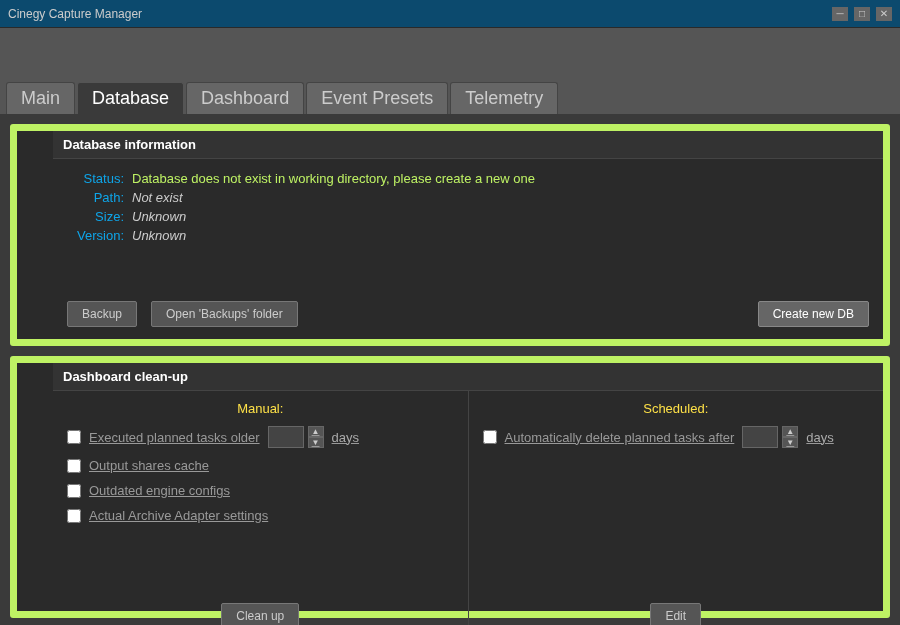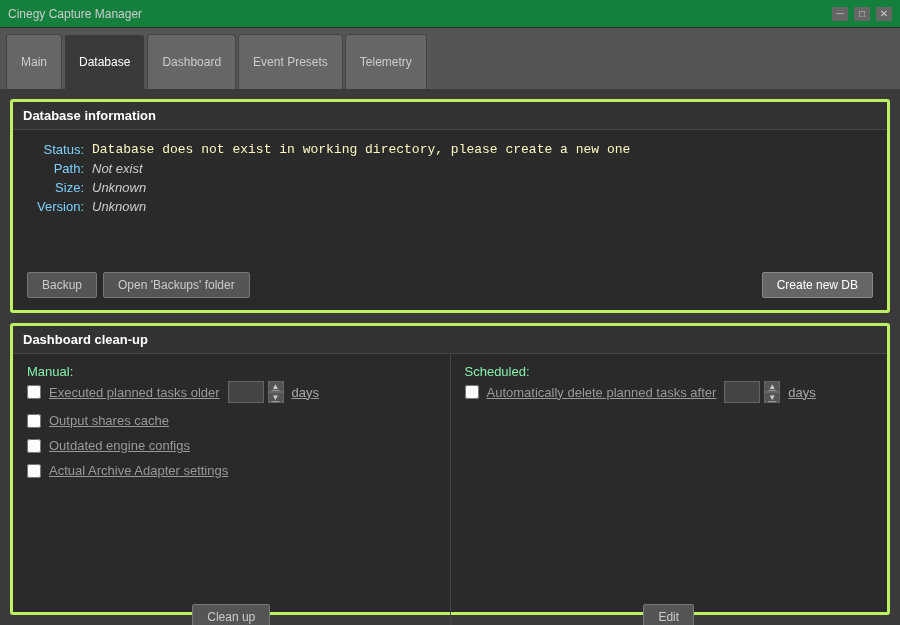--- a/index.html
+++ b/index.html
@@ -7,21 +7,21 @@
       font-family: 'Segoe UI', Arial, sans-serif;
       font-size: 13px;
       background: #4a4a4a;
       width: 900px;
       height: 625px;
       overflow: hidden;
     }
 
     
     .title-bar {
-      background: #15803d;
+      background: #0c4a6e;
       height: 28px;
       display: flex;
       align-items: center;
       padding: 0 8px;
       justify-content: space-between;
       border-bottom: 1px solid #2a2a2a;
     }
     .title-bar-text {
       color: #cccccc;
       font-size: 12px;
@@ -54,50 +54,52 @@
 
     
     .tab-bar {
       background: #555555;
       display: flex;
       align-items: flex-end;
       padding: 6px 6px 0 6px;
       gap: 2px;
     }
     .tab {
-      padding: 20px 14px;
+      padding: 5px 14px;
       color: #cccccc;
       cursor: pointer;
       border-radius: 3px 3px 0 0;
       background: #666666;
-      font-size: 12px;
+      font-size: 18px;
       border: 1px solid #444;
       border-bottom: none;
+      margin-top: 48px;
     }
     .tab.active {
       background: #3a3a3a;
       color: #ffffff;
       border-color: #555;
     }
 
     
     .content {
       background: #3a3a3a;
       flex: 1;
       padding: 10px;
       display: flex;
       flex-direction: column;
       gap: 10px;
     }
 
     
     .panel {
       background: #2a2a2a;
-      border: 3px solid #bef264;
+      border: 7px solid #bef264;
       border-radius: 3px;
+      padding-left: 36px;
     }
     .panel-title {
       color: #ffffff;
       font-size: 13px;
       font-weight: bold;
       padding: 6px 10px;
       border-bottom: 1px solid #444;
       background: #333;
     }
     .panel-body {
@@ -114,42 +116,41 @@
       flex-direction: column;
       justify-content: space-between;
     }
     .info-grid {
       display: grid;
       grid-template-columns: 65px 1fr;
       row-gap: 4px;
       color: #cccccc;
     }
     .info-label {
-      color: #7dd3fc;
+      color: #0ea5e9;
       text-align: right;
       padding-right: 8px;
     }
     .info-value {
       color: #cccccc;
       font-style: italic;
     }
     .status-error {
-      color: #fef9c3;
+      color: #bef264;
       font-style: normal;
-      font-family: Liberation Mono, monospace;
     }
     .db-buttons {
       display: flex;
       justify-content: space-between;
       margin-top: 16px;
       align-items: center;
     }
     .db-buttons-left {
       display: flex;
-      gap: 6px;
+      gap: 14px;
     }
 
     
     .btn {
       padding: 5px 14px;
       background: #555555;
       border: 1px solid #777;
       color: #cccccc;
       cursor: pointer;
       border-radius: 2px;
@@ -175,23 +176,24 @@
       flex: 1;
       padding: 10px 14px;
       position: relative;
       display: flex;
       flex-direction: column;
     }
     .cleanup-col:first-child {
       border-right: 1px solid #444;
     }
     .col-title {
-      color: #86efac;
-      margin-bottom: 2px;
+      color: #fde047;
+      margin-bottom: 10px;
       font-size: 13px;
+      text-align: center;
     }
     .check-item {
       display: flex;
       align-items: center;
       gap: 8px;
       margin-bottom: 10px;
       color: #999999;
       text-decoration: underline;
     }
     .check-item input[type="checkbox"] {

